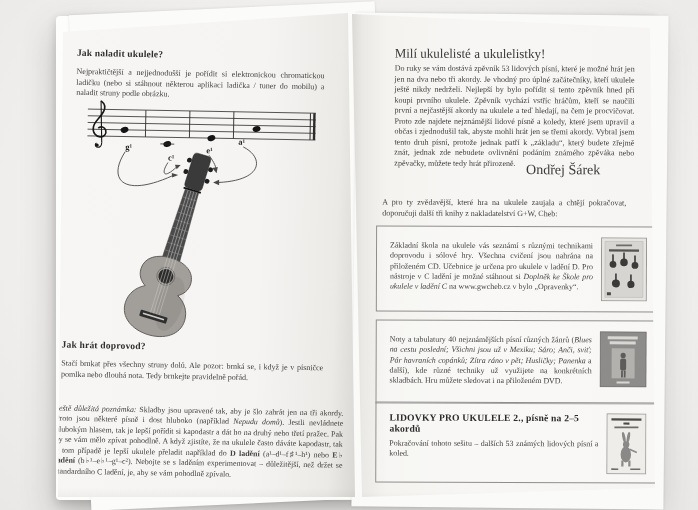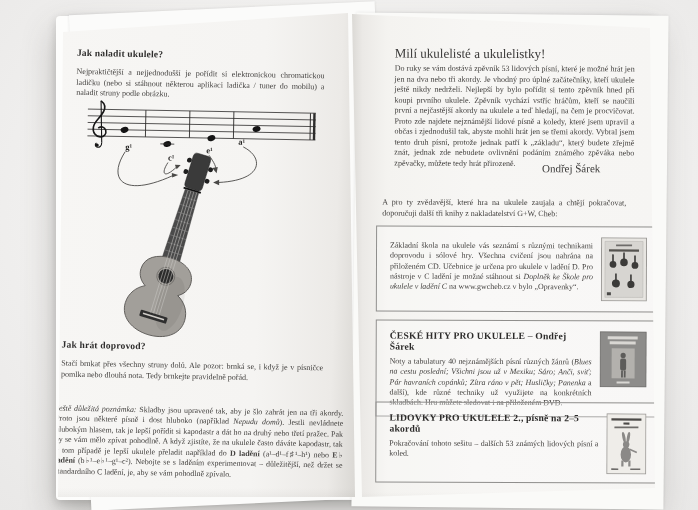--- a/index.html
+++ b/index.html
@@ -44,21 +44,21 @@
   
   .h-tune{left:22px;top:38px;}
   .p-tune{left:22px;top:57px;width:248px;}
   .diagram{position:absolute;left:14px;top:84px;width:272px;height:248px;}
   .h-strum{left:12px;top:330px;}
   .p-strum{left:12px;top:349px;width:262px;}
   .p-note{left:7px;top:394px;width:288px;font-size:7.9px;}
   
   .greeting{position:absolute;left:44px;top:34px;font-size:13px;color:#3a3938;}
   .p-intro{left:44px;top:52px;width:240px;}
-  .signature{position:absolute;left:44px;top:150px;width:240px;text-align:right;padding-right:34px;box-sizing:border-box;font-size:11px;color:#3a3938;}
+  .signature{position:absolute;left:44px;top:150px;width:240px;text-align:right;padding-right:34px;box-sizing:border-box;font-size:14px;color:#3a3938;}
   .p-reco{left:32px;top:186px;width:244px;}
   .bookbox{
     position:absolute;left:26px;width:282px;box-sizing:border-box;
     border:1px solid #8f8e8c;background:rgba(255,255,255,.25);
     display:flex;align-items:flex-start;gap:8px;
     padding:9px 10px 8px 13px;
   }
   .bb1{top:214px;min-height:86px;}
   .bb2{top:308px;min-height:84px;}
   .bb3{top:390px;min-height:76px;}
@@ -198,21 +198,20 @@
                 <rect x="14.2" y="36" width="1.6" height="8"></rect>
               <circle cx="30" cy="47" r="3.6"></circle>
                 <rect x="29.2" y="37" width="1.6" height="8"></rect>
             </g>
             <rect x="6" y="55" width="4" height="3" fill="#4a4947"></rect>
           </svg>
         </div>
 
         <div class="bookbox bb2">
           <div class="txt">
-            <h3>ČESKÉ HITY PRO UKULELE – Ondřej Šárek</h3>
             <p><span>Noty a tabulatury 40 nejznámějších písní různých žánrů (</span><span class="i">Blues na cestu poslední; Všichni jsou už v Mexiku; Sáro; Anči, sviť; Pár havraních copánků; Zítra ráno v pět; Husličky; Panenka</span><span> a další), kde různé techniky už využijete na konkrétních skladbách. Hru můžete sledovat i na přiloženém DVD.</span></p>
           </div>
           <svg class="cover" width="47" height="56" viewBox="0 0 47 56">
             <rect x="0.5" y="0.5" width="46" height="55" fill="#8d8c8a" stroke="#6f6e6c"></rect>
             <rect x="8" y="5" width="30" height="3" fill="#d9d7d3"></rect>
             <rect x="10" y="10" width="26" height="3" fill="#d9d7d3"></rect>
             <rect x="12" y="17" width="23" height="30" fill="#b3b1ad"></rect>
             <circle cx="23.5" cy="24" r="2.6" fill="#5d5c5a"></circle>
             <rect x="20.5" y="27" width="6" height="12" rx="2" fill="#5d5c5a"></rect>
             <rect x="21.5" y="39" width="1.8" height="7" fill="#5d5c5a"></rect>

